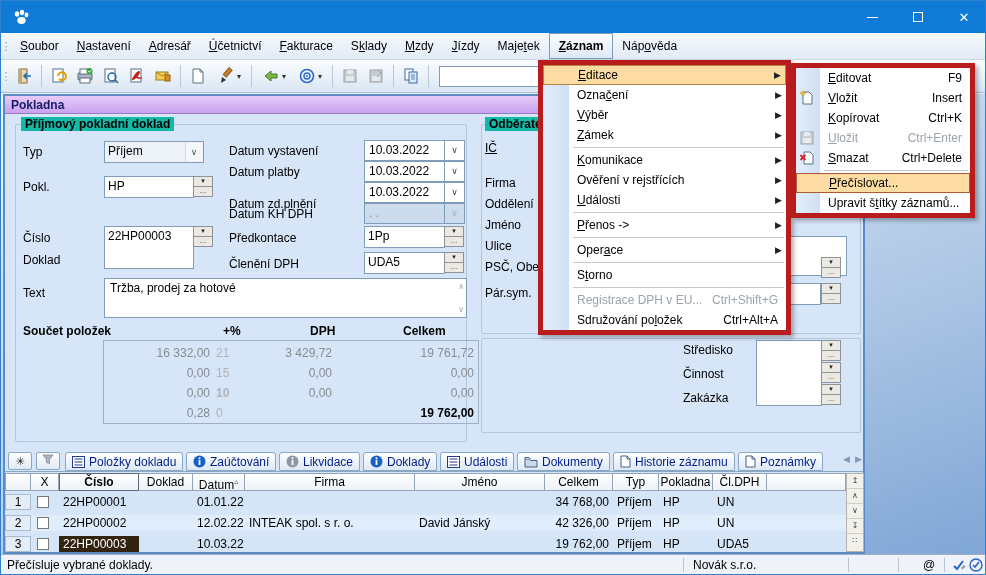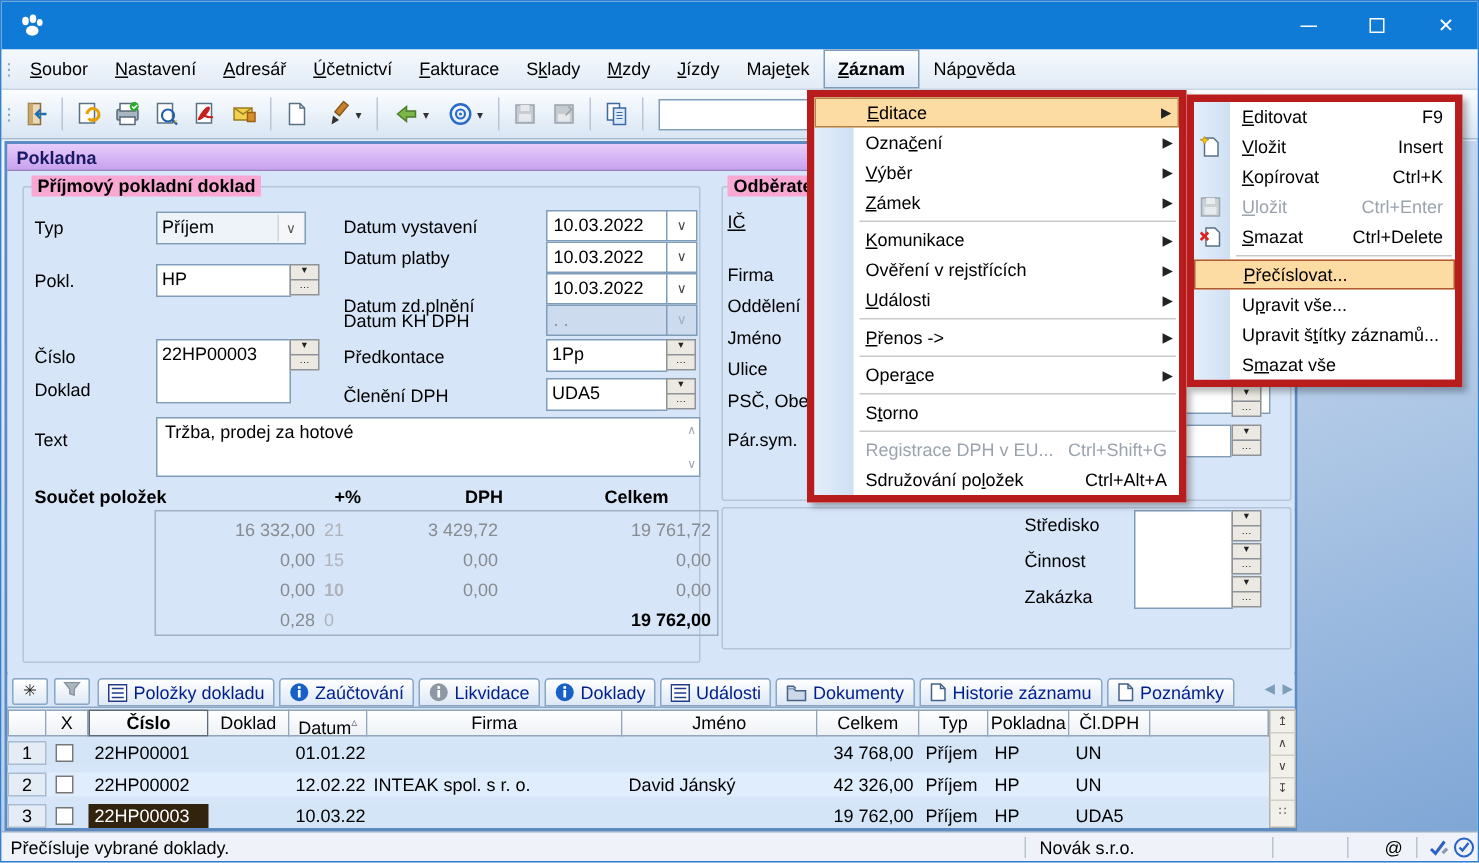--- a/index.html
+++ b/index.html
@@ -30,21 +30,21 @@
   .tb-btn .arrow{font-size:8px;color:#333;margin-left:2px;}
   .tb-btn svg{display:block;}
   .tb-search{width:128px;height:21px;border:1px solid #7f9db9;background:#fff;margin-left:6px;font:inherit;padding:0 4px;}
   
   .mdi{position:absolute;left:0;top:93px;width:986px;height:460px;background:linear-gradient(160deg,#eef4fb 0%,#b9cfe9 55%,#7fa6d6 100%);}
   .child{position:absolute;left:2px;top:93px;width:862px;height:460px;border:2px solid #5c8ac2;background:#d6e5f7;}
   .docstrip{position:absolute;left:4px;top:95px;width:858px;height:18px;background:linear-gradient(#e8ccfa,#c8a2ee);border-bottom:1px solid #9a7cc0;color:#181a66;font-weight:bold;padding:2px 0 0 6px;}
   .formarea{position:absolute;left:4px;top:113px;width:858px;height:334px;background:#d6e5f7;}
   
   .groupbox{position:absolute;border:1px solid #b5c6d9;border-radius:2px;}
-  .grouplegend{position:absolute;background:#f9a8d4;font-weight:bold;padding:0 4px;}
+  .grouplegend{position:absolute;background:#14b8a6;font-weight:bold;padding:0 4px;}
   .flabel{position:absolute;color:#000;}
   .field{position:absolute;background:#fff;border:1px solid #7f9db9;padding:2px 3px;overflow:hidden;white-space:nowrap;}
   .field.disabled{background:#eef3f9;}
   .combo-arrow{position:absolute;top:1px;right:1px;bottom:1px;width:17px;background:#f4f6f9;color:#555;display:flex;align-items:center;justify-content:center;font-size:9px;border-left:1px solid #cfd8e2;}
   .spinpair{position:absolute;width:20px;}
   .spinbtn{height:11px;background:#ece9e2;border:1px solid #8e9299;font-size:7px;line-height:8px;text-align:center;color:#222;overflow:hidden;}
   .spinbtn + .spinbtn{margin-top:-1px;}
   .daterow{position:absolute;height:21px;}
   .daterow .dval{position:absolute;left:0;top:0;width:81px;height:21px;background:#fff;border:1px solid #7f9db9;padding:2px 4px;}
   .daterow .dchev{position:absolute;left:80px;top:0;width:21px;height:21px;background:#fff;border:1px solid #7f9db9;color:#444;font-size:9px;text-align:center;line-height:19px;}
@@ -662,27 +662,21 @@
           </svg>
         </span>
         <span class="lbl"><u>S</u>mazat</span>
         <span class="sc">Ctrl+Delete</span>
       </div>
       <div class="menu-sep" style="margin-left: 28px;"></div>
       <div class="mi hl2" style="padding-left: 32px; padding-right: 8px;">
         <span class="lbl"><u>P</u>řečíslovat...</span>
       </div>
       <div class="mi" style="padding-left: 32px; padding-right: 8px;">
-        <span class="lbl">U<u>p</u>ravit vše...</span>
-      </div>
-      <div class="mi" style="padding-left: 32px; padding-right: 8px;">
         <span class="lbl">Upravit š<u>t</u>ítky záznamů...</span>
-      </div>
-      <div class="mi" style="padding-left: 32px; padding-right: 8px;">
-        <span class="lbl">S<u>m</u>azat vše</span>
       </div>
     </div>
 
   <div class="statusbar">
     <div class="sb-cell" style="left:6px;">Přečísluje vybrané doklady.</div>
     <div class="sb-div" style="left:682px;"></div>
     <div class="sb-cell" style="left:692px;">Novák s.r.o.</div>
     <div class="sb-div" style="left:847px;"></div>
     <div class="sb-cell" style="left:861px;margin-top:17px;">2022</div>
     <div class="sb-div" style="left:897px;"></div>

